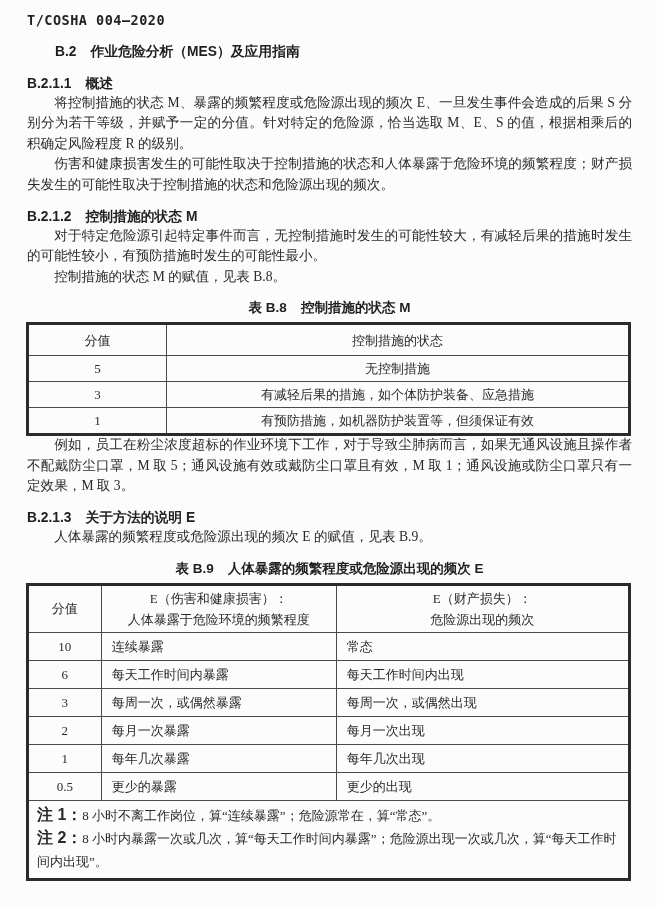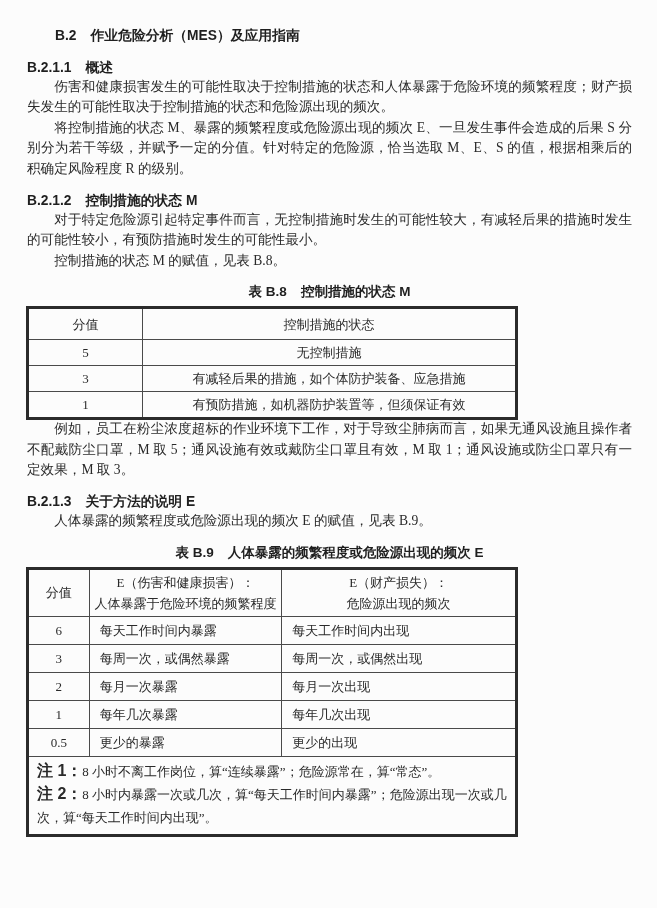--- a/index.html
+++ b/index.html
@@ -36,21 +36,21 @@
     text-align:justify; text-indent:2em; color:#2a2a2a;
   }
   .gap-after-heading { margin-top:7px; }
   .tbl-title {
     font-family:"Liberation Sans","DejaVu Sans",sans-serif;
     font-weight:bold; font-size:13.5px; text-align:center;
     margin-top:12px; color:#1f1f1f; line-height:18px;
   }
   .tbl-title .t-label { margin-right:14px;text-align:center; }
   table.std {
-    width:490px; border-collapse:collapse; table-layout:fixed;
+    width:603px; border-collapse:collapse; table-layout:fixed;
     margin-top:6px;
     font-size:13px; color:#2a2a2a;padding-left:28px;
   }
   table.std th, table.std td {
     border:1px solid #4a4a4a;
     font-weight:normal;
     padding:2px 4px;
     line-height:19px;
   }
   table.std { border:2px solid #2b2b2b; box-shadow:0 0 0 1px #2b2b2b; }
@@ -66,32 +66,33 @@
   table.b9 td.c-left { text-align:left; padding-left:10px; }
   table.b9 td.notes-cell { padding:3px 8px 4px 8px; }
   .note-line { line-height:22.6px; font-size:13px; text-align:left; }
   .note-label { font-weight:bold; font-family:"Liberation Sans","DejaVu Sans",sans-serif; font-size:16px; }
 </style>
 </head>
 <body>
 
 <div class="page">
 
+  <div class="doc-code">T/COSHA 004—2020</div>
 
   <div class="heading h-b2">
     <span class="h-num">B.2</span><span>作业危险分析（MES）及应用指南</span>
   </div>
 
 
   <div class="heading h-b211">
     <span class="h-num">B.2.1.1</span><span>概述</span>
   </div>
 
+  <p class="body-para">将控制措施的状态 M、暴露的频繁程度或危险源出现的频次 E、一旦发生事件会造成的后果 S 分别分为若干等级，并赋予一定的分值。针对特定的危险源，恰当选取 M、E、S 的值，根据相乘后的积确定风险程度 R 的级别。</p>
   <p class="body-para gap-after-heading">伤害和健康损害发生的可能性取决于控制措施的状态和人体暴露于危险环境的频繁程度；财产损失发生的可能性取决于控制措施的状态和危险源出现的频次。</p>
-  <p class="body-para">将控制措施的状态 M、暴露的频繁程度或危险源出现的频次 E、一旦发生事件会造成的后果 S 分别分为若干等级，并赋予一定的分值。针对特定的危险源，恰当选取 M、E、S 的值，根据相乘后的积确定风险程度 R 的级别。</p>
 
   <div class="heading h-b212">
     <span class="h-num">B.2.1.2</span><span>控制措施的状态 M</span>
   </div>
 
   <p class="body-para gap-after-heading">对于特定危险源引起特定事件而言，无控制措施时发生的可能性较大，有减轻后果的措施时发生的可能性较小，有预防措施时发生的可能性最小。</p>
   <p class="body-para">控制措施的状态 M 的赋值，见表 B.8。</p>
 
   <div class="tbl-title">
     <span class="t-label">表 B.8</span><span>控制措施的状态 M</span>
@@ -137,20 +138,25 @@
       <th class="col-exposure">
         <div class="hdr-line">E（伤害和健康损害）：</div>
         <div class="hdr-line">人体暴露于危险环境的频繁程度</div>
       </th>
       <th>
         <div class="hdr-line">E（财产损失）：</div>
         <div class="hdr-line">危险源出现的频次</div>
       </th>
     </tr>
     <tr>
+      <td class="c-score">10</td>
+      <td class="c-left">连续暴露</td>
+      <td class="c-left">常态</td>
+    </tr>
+    <tr>
       <td class="c-score">6</td>
       <td class="c-left">每天工作时间内暴露</td>
       <td class="c-left">每天工作时间内出现</td>
     </tr>
     <tr>
       <td class="c-score">3</td>
       <td class="c-left">每周一次，或偶然暴露</td>
       <td class="c-left">每周一次，或偶然出现</td>
     </tr>
     <tr>

